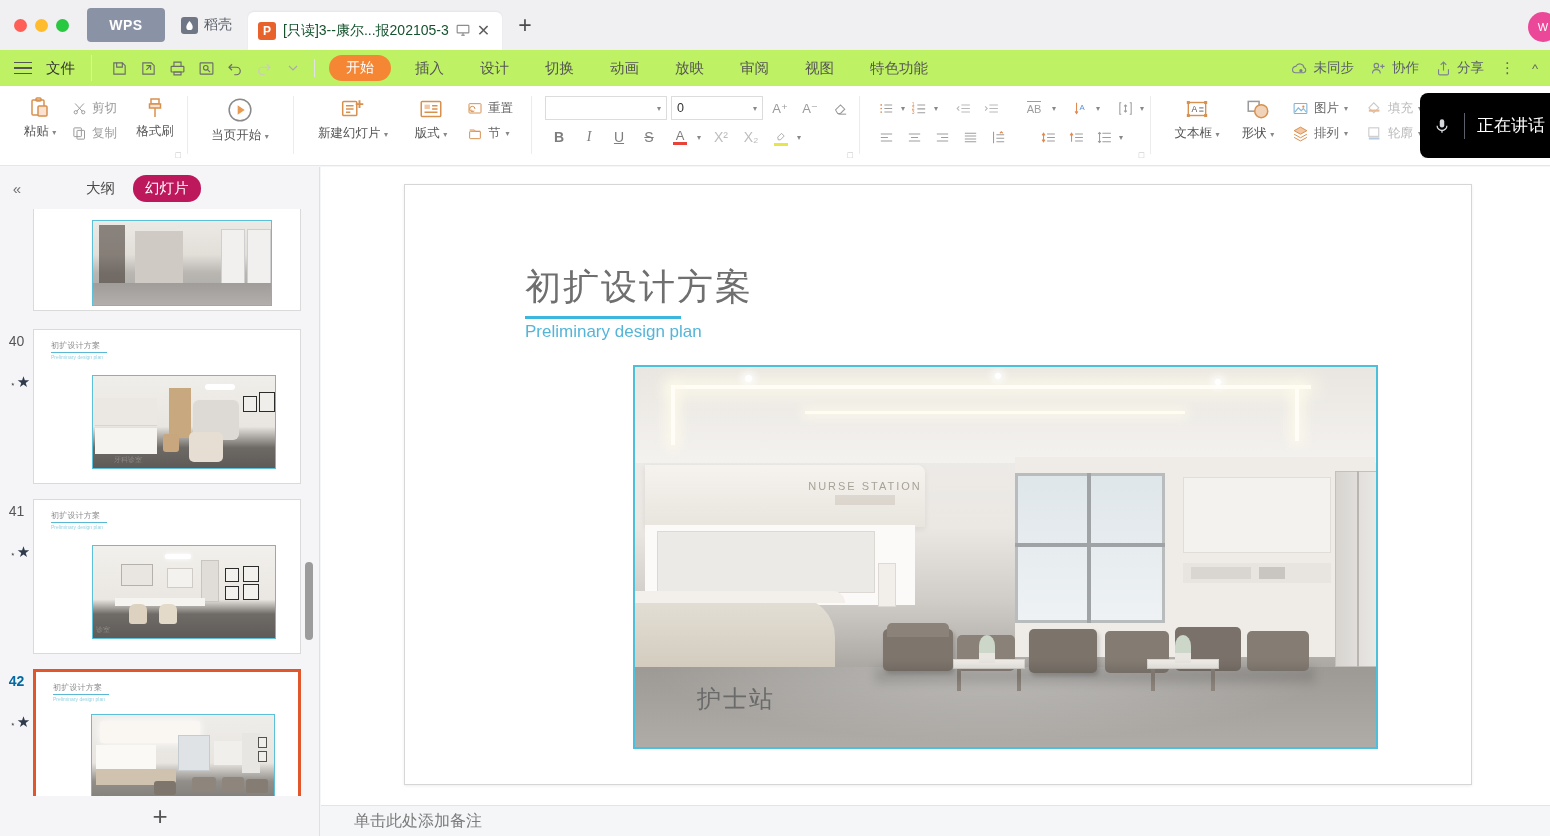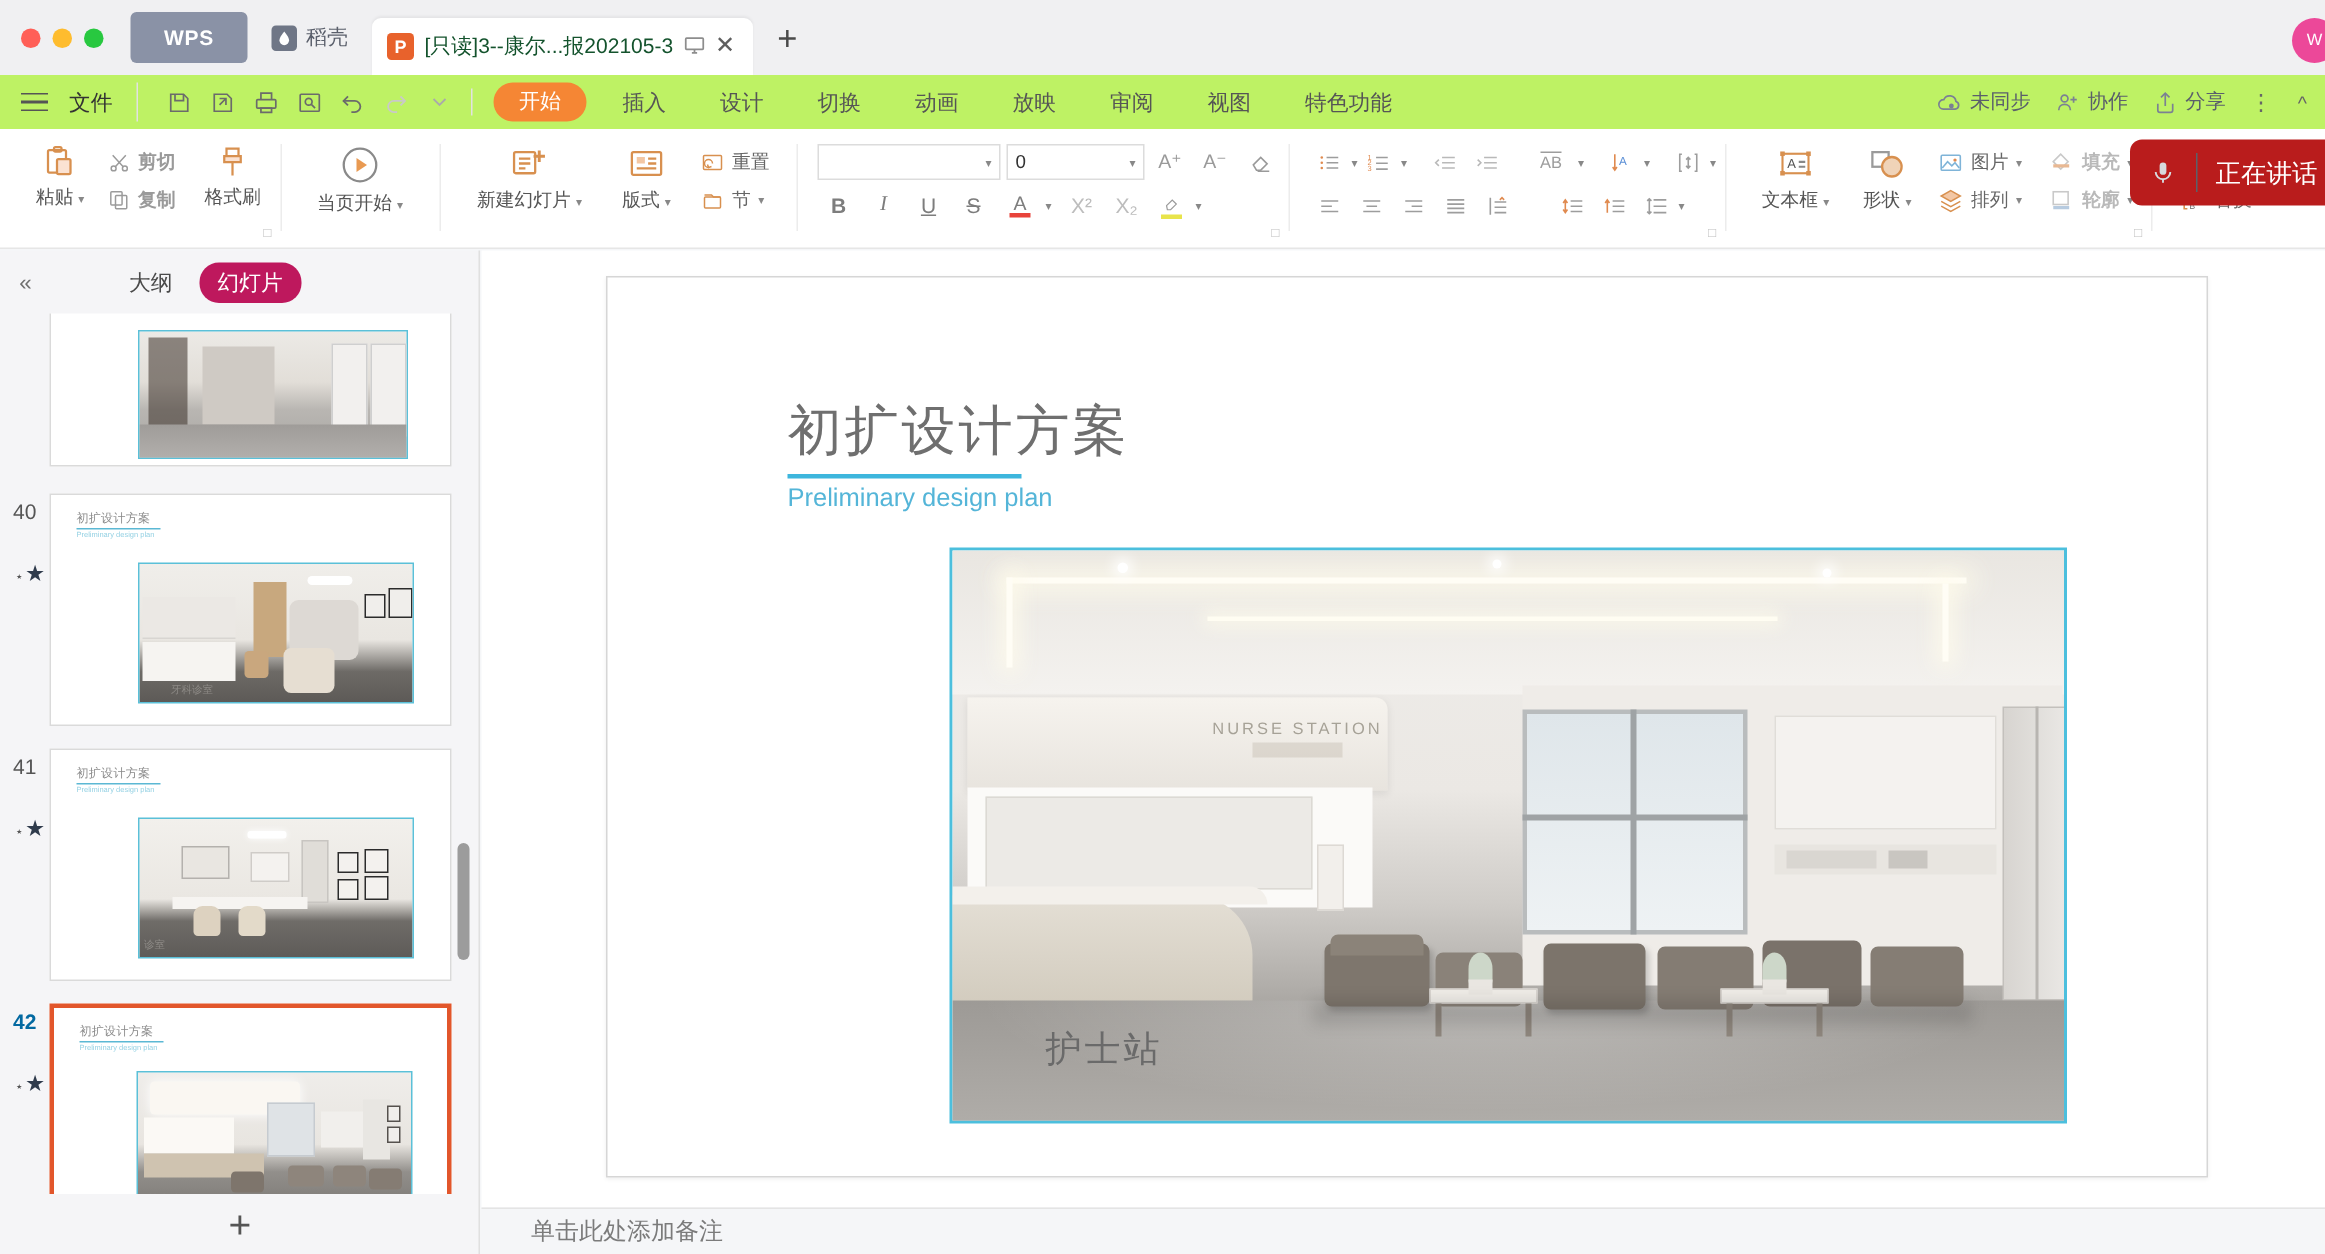--- a/index.html
+++ b/index.html
@@ -111,21 +111,21 @@
   .big-btn {
     width: 52px; display:flex; flex-direction: column; align-items: center; gap: 3px;
     padding-top: 6px; cursor: pointer;
   }
   .big-btn .lbl { font-size: 12.5px; color: #555; white-space: nowrap; }
   .stack2 { display: flex; flex-direction: column; gap: 2px; padding-top: 7px; }
   .sm-btn {
     display:flex; align-items:center; gap: 5px; padding: 3px 6px; cursor: pointer;
     font-size: 12.5px; color: #8a8a8a; white-space: nowrap; border-radius: 3px;
   }
-  .sm-btn.dim { color: #b9b9b9; font-weight: bold; }
+  .sm-btn.dim { color: #b9b9b9; }
   .ic { display:flex; align-items:center; justify-content:center; color: #e08a4f; }
   .ic.gray { color: #9b9b9b; }
   .caret { font-size: 8px; color: #888; }
 
   
   .fontgroup { display:flex; flex-direction: column; gap: 5px; padding: 6px 6px 0; }
   .fontrow1 { display:flex; align-items:center; gap: 4px; }
   .fontname {
     width: 122px; height: 24px; border: 1px solid #dcdcdc; background:#fff;
     display:flex; align-items:center; justify-content:space-between; padding: 0 5px;
@@ -144,22 +144,22 @@
 
   .paragroup { display:flex; flex-direction:column; gap:5px; padding: 6px 6px 0; }
   .prow { display:flex; align-items:center; gap: 1px; }
   .p-btn { width: 27px; height: 24px; display:flex; align-items:center; justify-content:center; cursor:pointer; }
   .p-gap { width: 10px; }
 
   .dlg-arrow { position:absolute; right: 6px; bottom: 2px; font-size: 9px; color:#c0c0c0; }
 
   
   .speak-overlay {
-    position: absolute; top: 93px; right: 0px; width: 130px; height: 44px;
-    background: #b91c1c; border-radius: 8px 0 0 8px;
+    position: absolute; top: 93px; right: 0px; width: 130px; height: 65px;
+    background: #000000; border-radius: 8px 0 0 8px;
     display: flex; align-items: center; gap: 0px; z-index: 30;
   }
   .speak-mic { width: 44px; display:flex; align-items:center; justify-content:center; color:#d7d9dd; }
   .speak-div { width: 1px; height: 26px; background: #5c6068; }
   .speak-txt { color: #ffffff; font-size: 17px; padding-left: 12px; white-space: nowrap; }
 
   
   .leftpanel {
     position: absolute; top: 167px; left: 0; width: 320px; height: 669px;
     background: #f5f5f7; border-right: 1px solid #e0e0e0;

